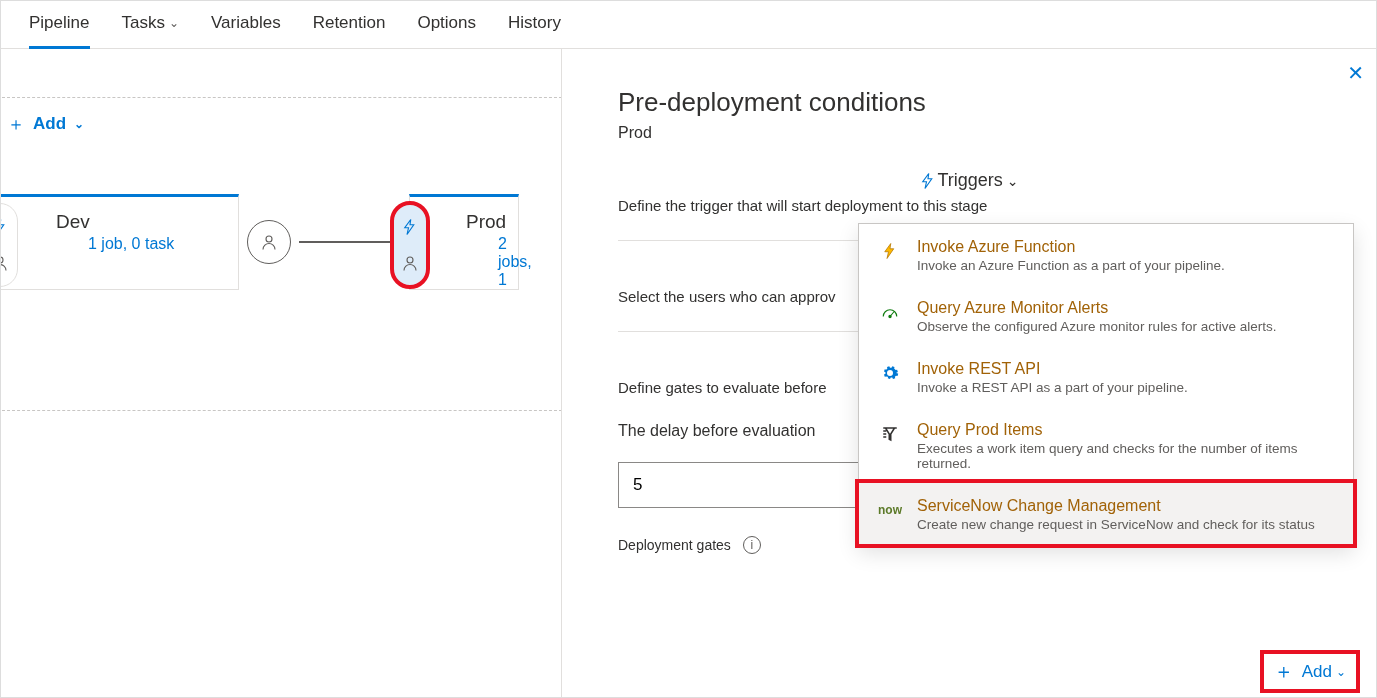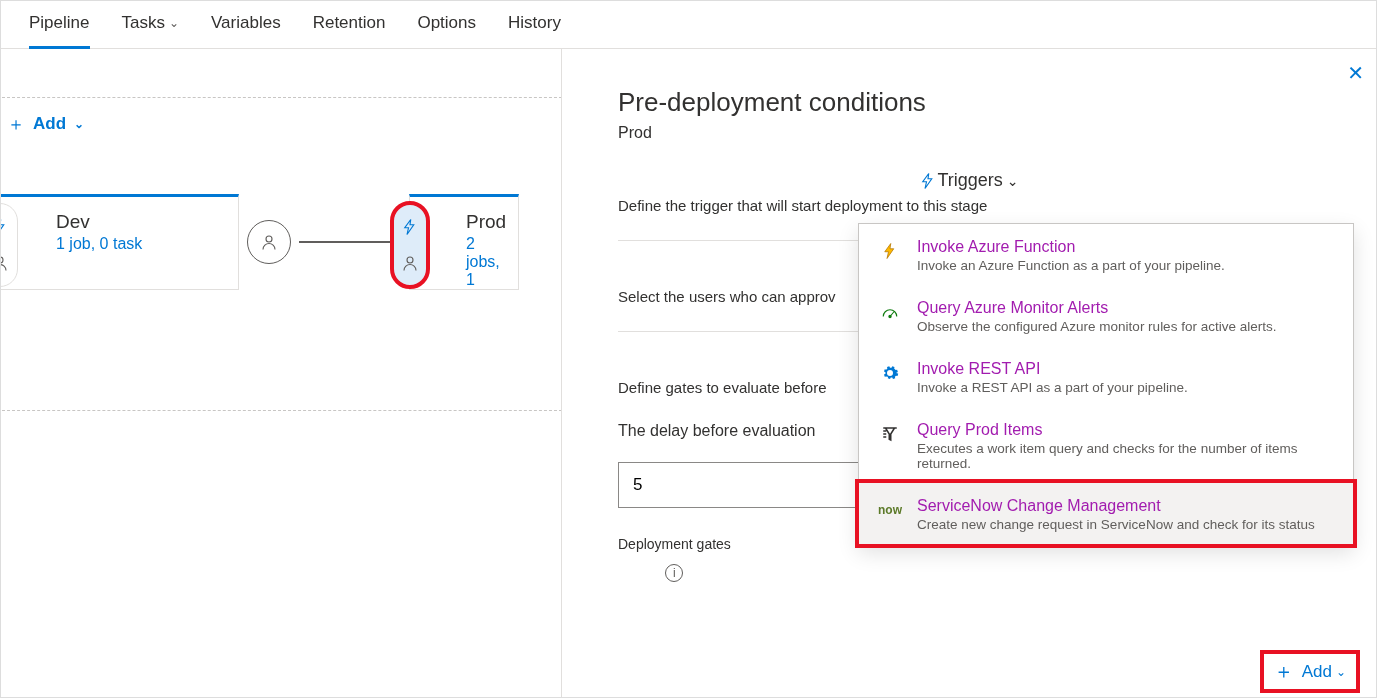--- a/index.html
+++ b/index.html
@@ -72,21 +72,21 @@
 .stage-card {
   background: #fff;
   border: 1px solid #e1dfdd;
   border-top: 3px solid #0078d4;
   width: 240px;
   height: 96px;
   position: relative;
 }
 .stage-card.cutoff { width: 110px; margin-left: -10px;}
 .stage-title { padding: 14px 18px 2px 56px; font-size: 19px; color:#323130;}
-.stage-link { padding: 0 18px 0 56px; font-size: 16px; color:#0078d4; cursor:pointer;}
+.stage-link { padding: 0 18px 0 88px; font-size: 16px; color:#0078d4; cursor:pointer;}
 .stage-left-icons {
   position: absolute;
   left: -18px;
   top: 6px;
   display: flex;
   flex-direction: column;
   gap: 4px;
   background:#fff;
   border:1px solid #e1dfdd;
   border-radius: 28px;
@@ -181,21 +181,21 @@
 .dd-item {
   display:flex; gap:14px; padding:14px 18px 12px 18px;
   cursor:pointer;
 }
 .dd-item.highlight {
   border: 4px solid #e81123;
   margin: -4px;
   background:#f3f2f1;
 }
 .dd-icon { width:26px; height:26px; flex-shrink:0; display:flex; align-items:center; justify-content:center;}
-.dd-title { font-size:16px; color:#a21caf; }
+.dd-title { font-size:16px; color:#a16207; }
 .dd-sub { font-size:13.5px; color:#605e5c; margin-top:2px;}
 .dd-text { flex:1; }
 
 
 .icon-bolt { stroke:#0078d4; fill:none; stroke-width:1.5;}
 .icon-bolt-yellow { fill:#ffb900; stroke:#b27400; stroke-width:1;}
 .icon-person { stroke:#605e5c; fill:none; stroke-width:1.5;}
 .icon-gear { fill:#0078d4; }
 .icon-gauge { stroke:#107c10; fill:none; stroke-width:1.5;}
 .icon-funnel { stroke:#323130; fill:none; stroke-width:2;}
@@ -304,21 +304,21 @@
         </svg>
       <span>Gates</span>
       <span class="chev">⌃</span>
     </div>
     <div class="section-desc">Define gates to evaluate before</div>
 
     <div class="input-row">The delay before evaluation</div>
     <input class="delay-input" value="5" style="">
 
     <div class="gates-row">
-      <div style="display:flex;align-items:center;gap:12px;flex-direction:column;">
+      <div style="display:flex;align-items:center;gap:12px;">
         <span>Deployment gates</span>
         <span class="info-icon">i</span>
       </div>
     </div>
   </div>
 
   <div class="gates-add">
     <span class="plus">＋</span>
     <span>Add</span>
     <span class="chev" style="color:#0078d4;">⌄</span>

